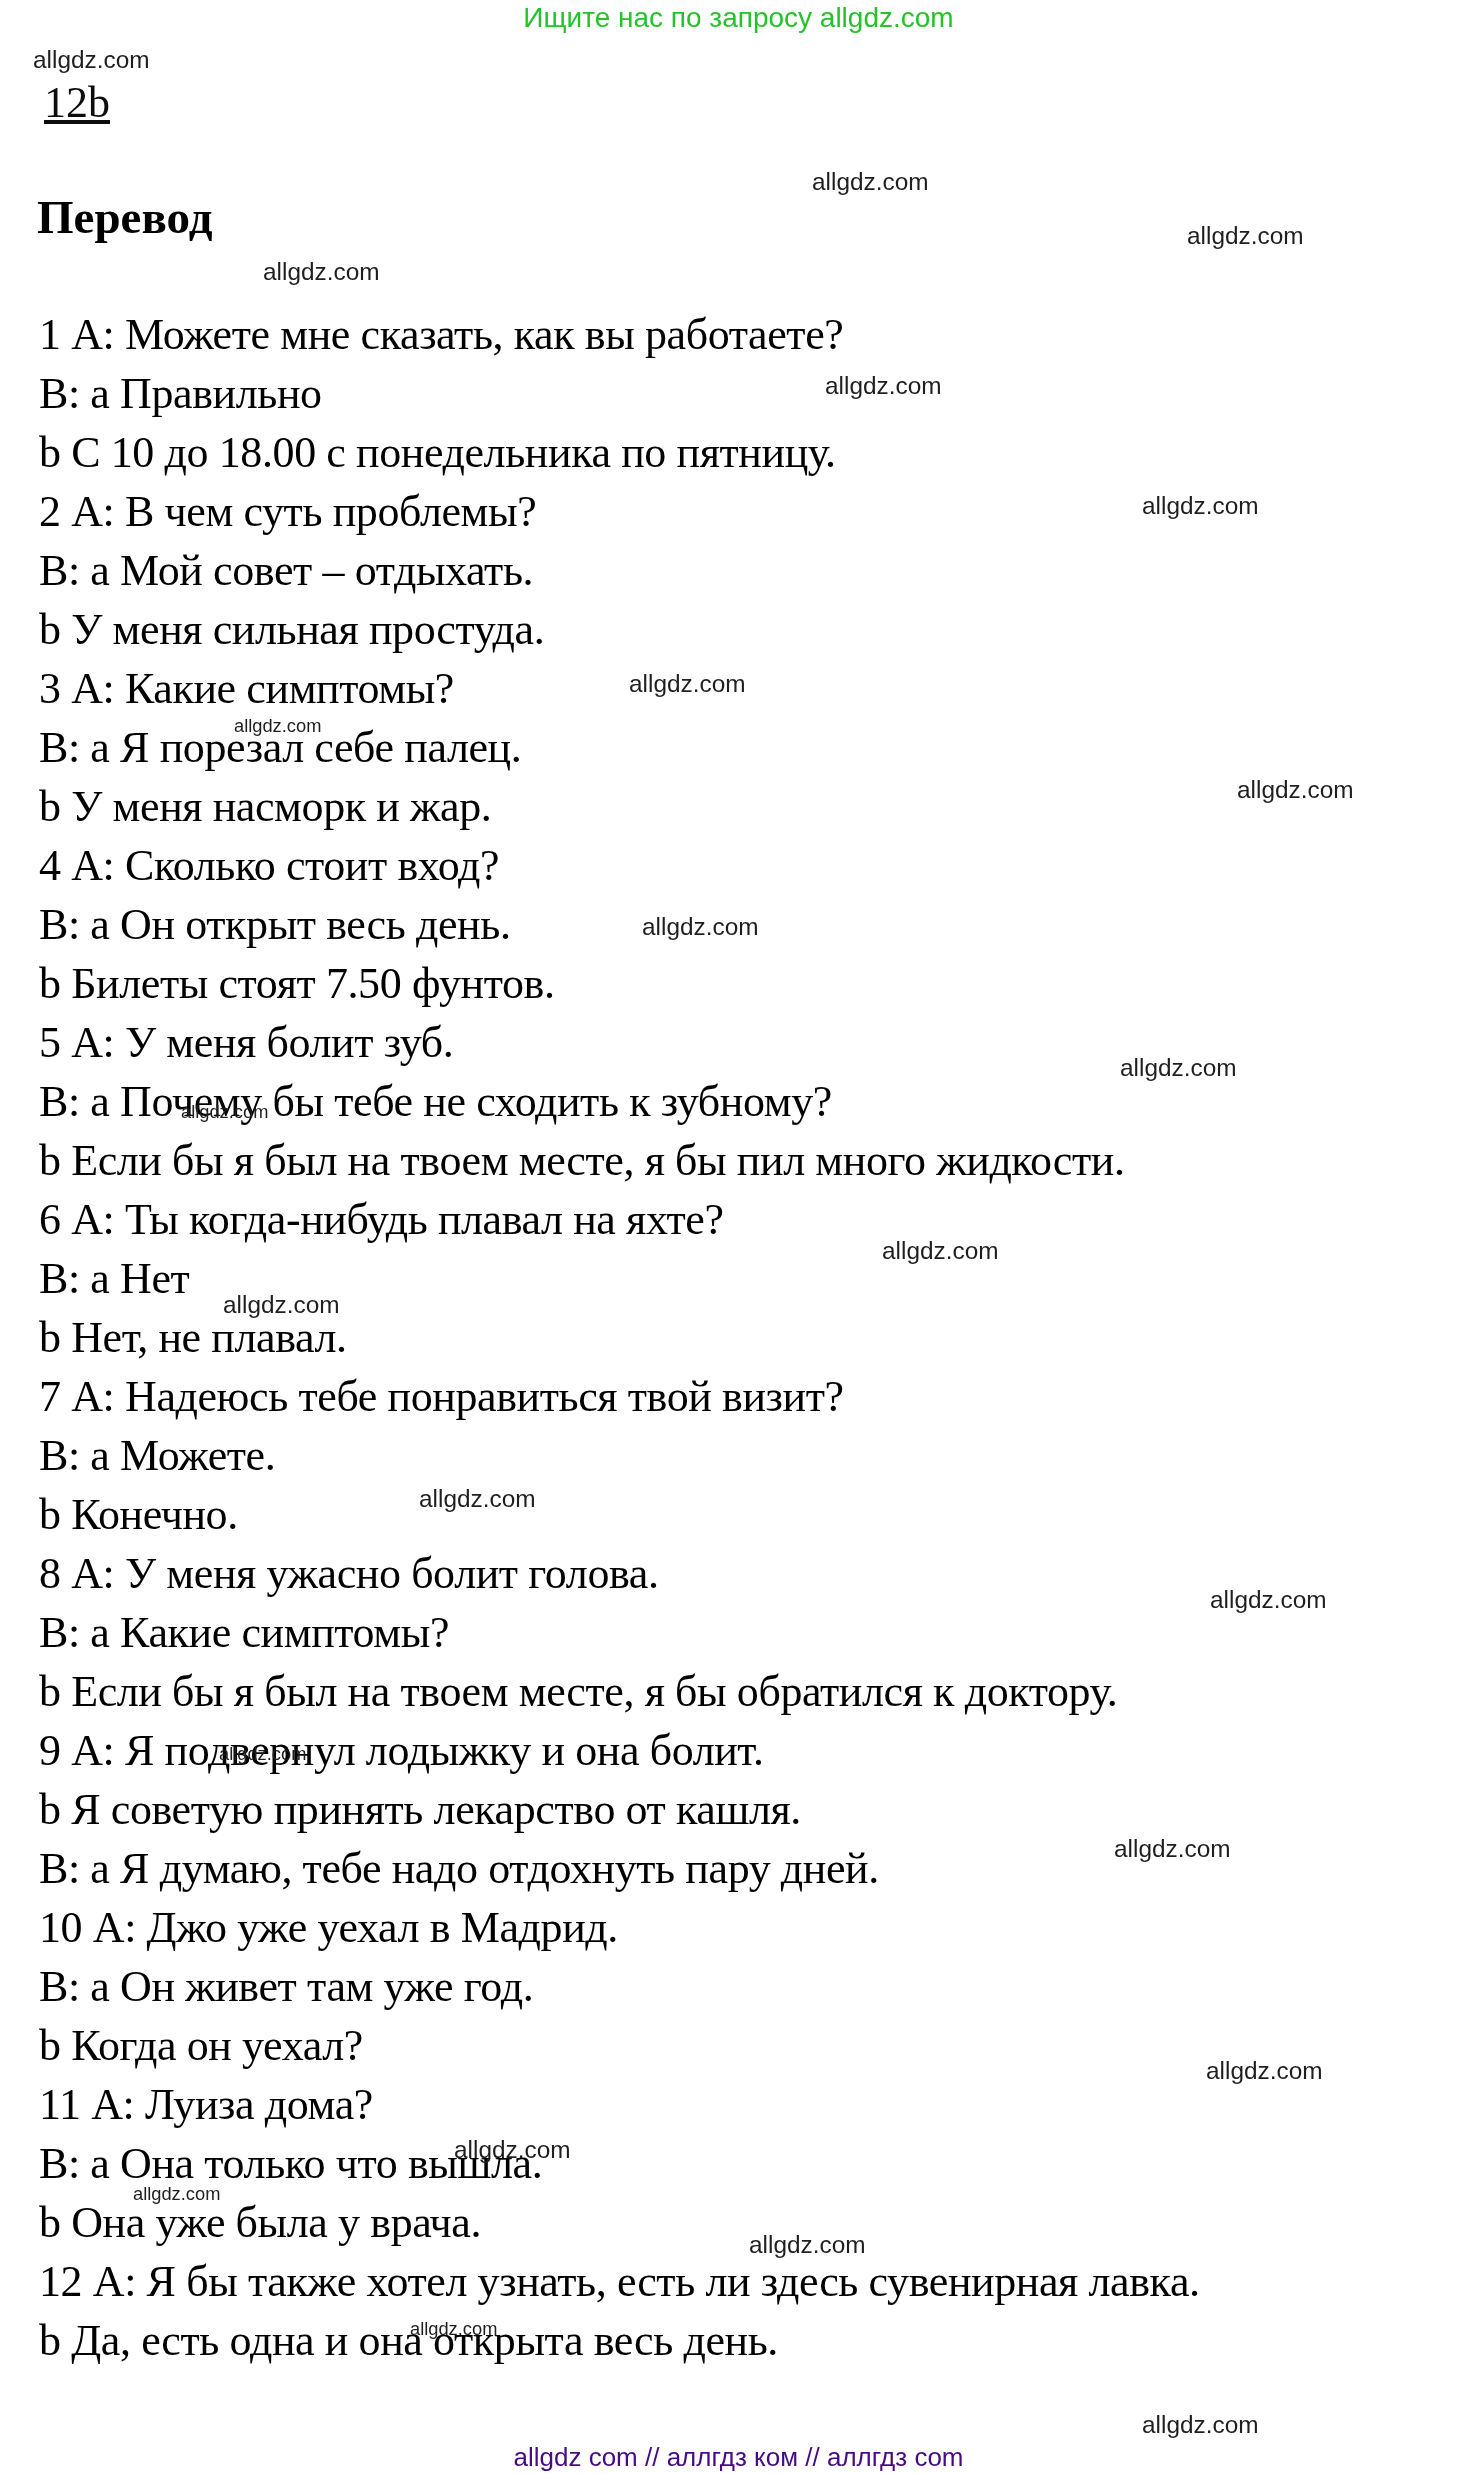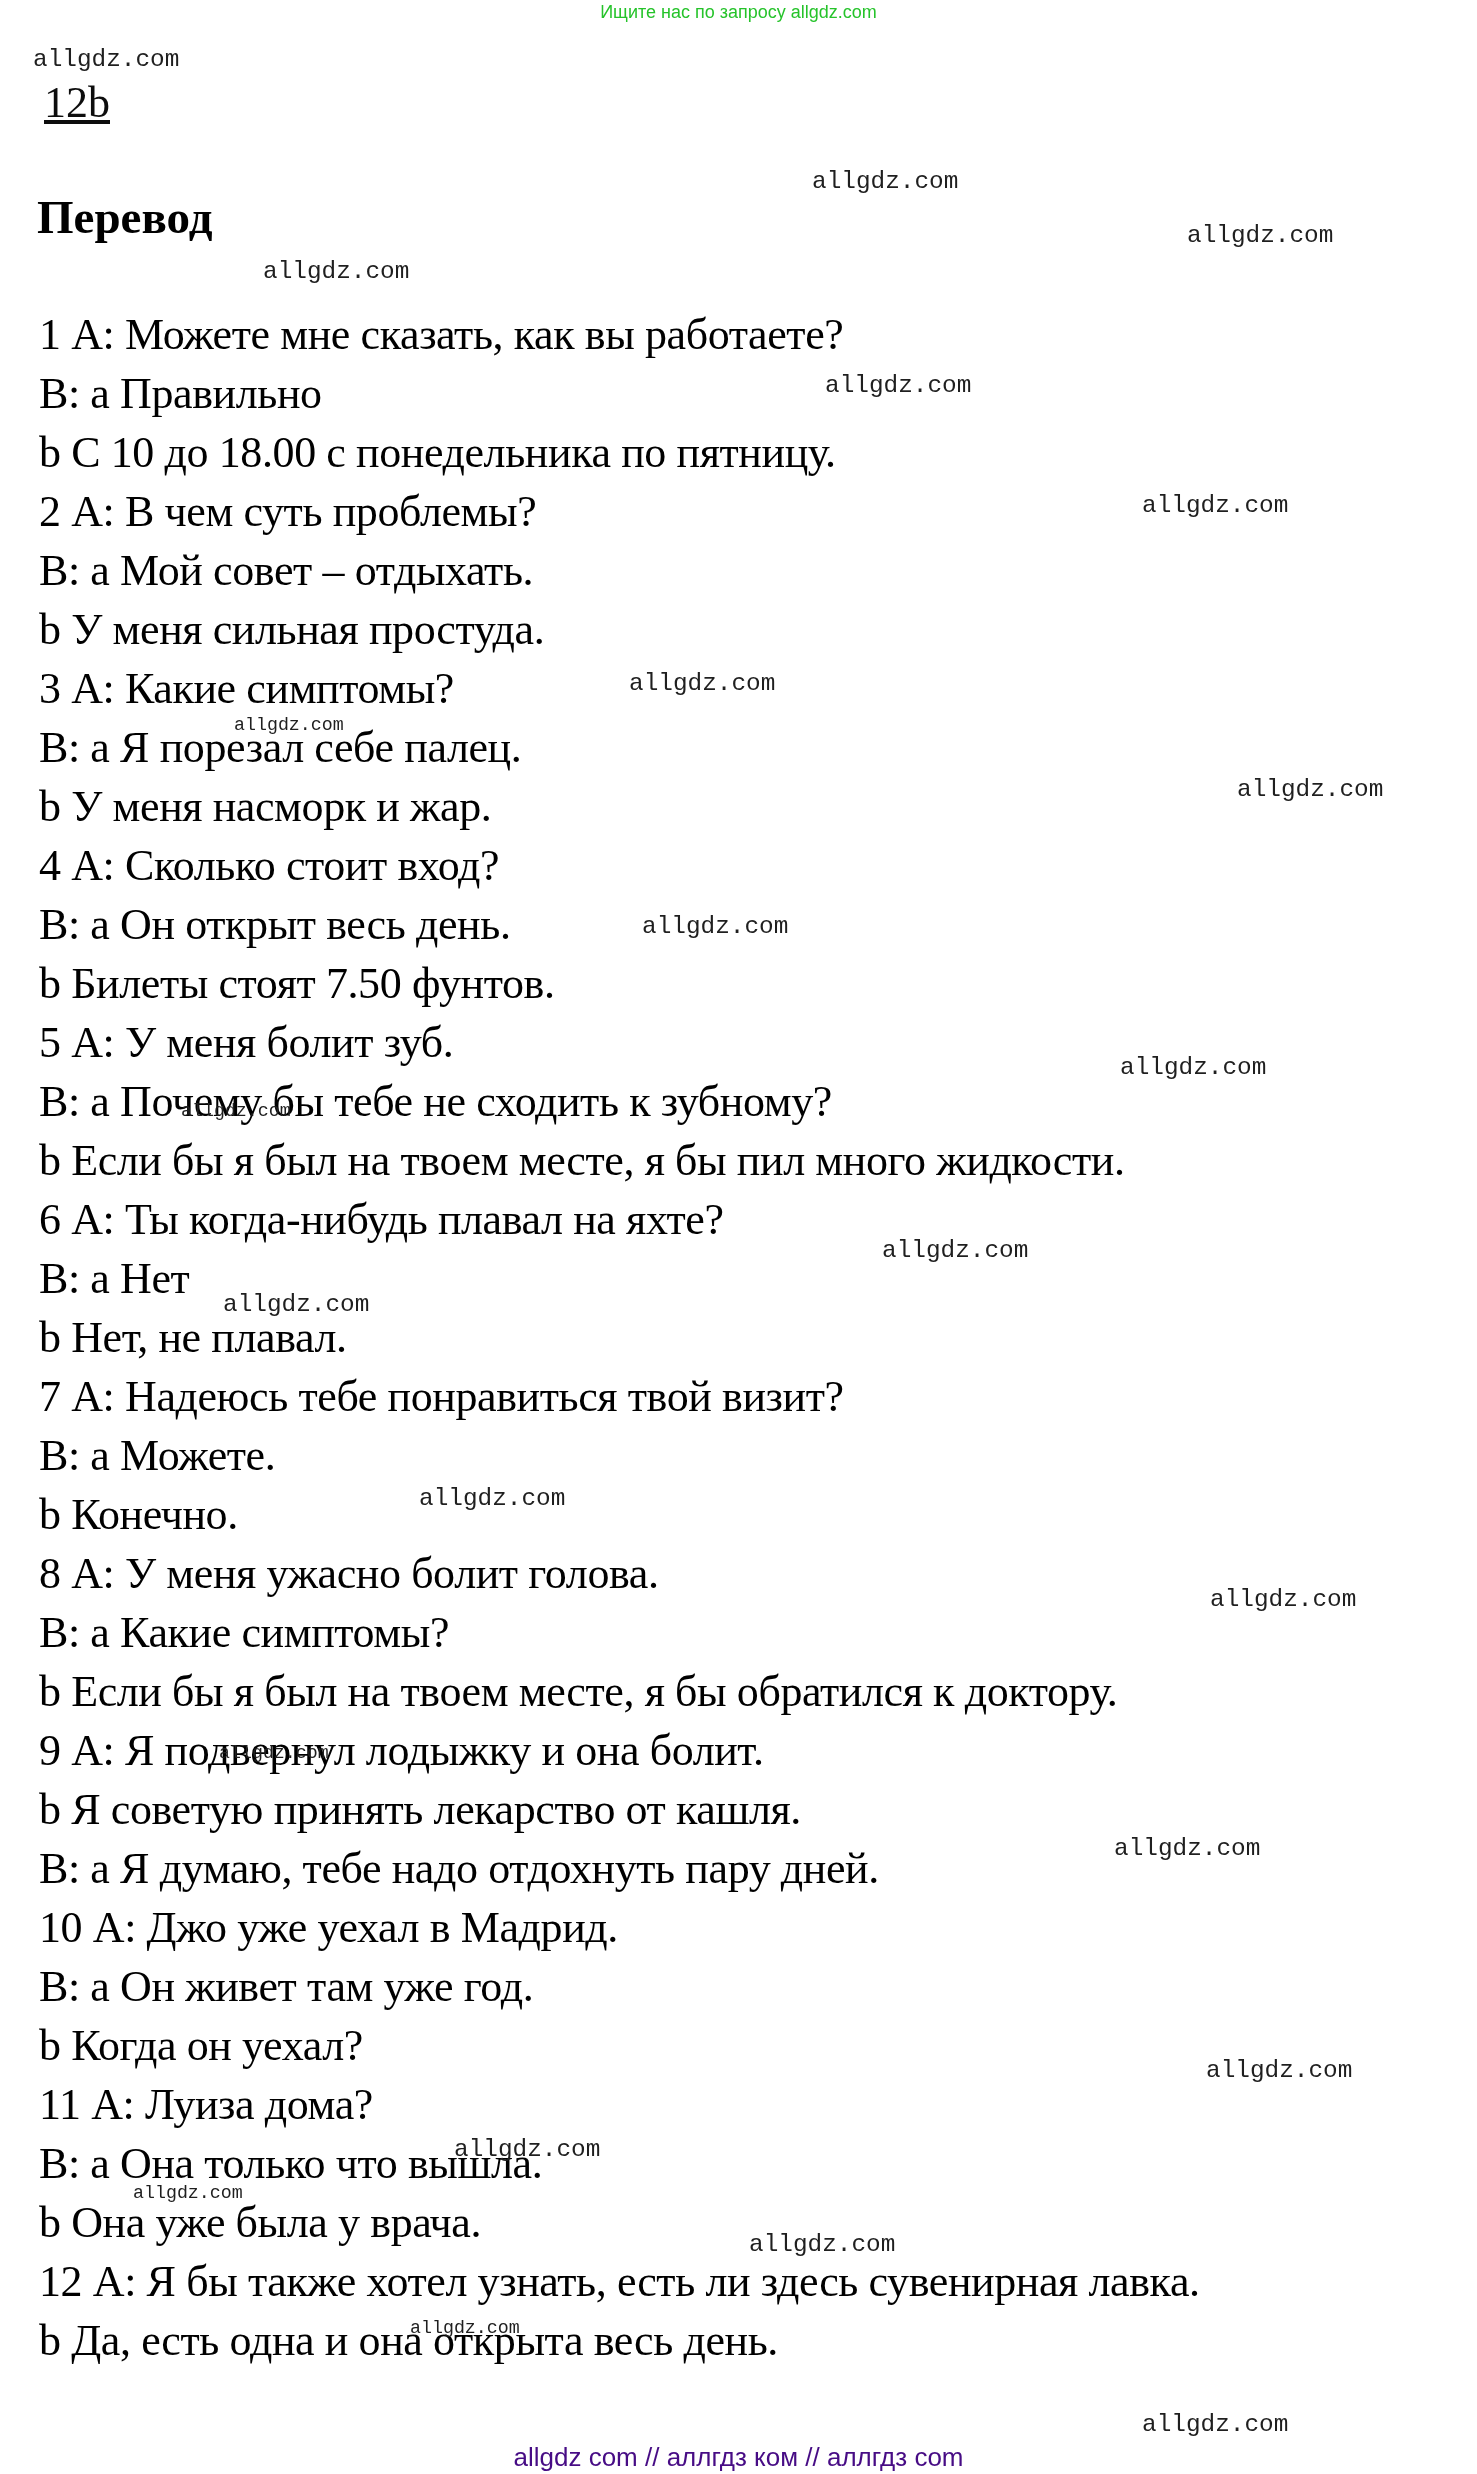--- a/index.html
+++ b/index.html
@@ -10,21 +10,21 @@
     background:#ffffff;
     overflow:hidden;
     font-family:"Liberation Serif", serif;
     color:var(--body-text,#000);
   }
   .promo{
     position:absolute;
     top:1.7px;left:0;width:100%;
     text-align:center;
     font-family:"Liberation Sans", sans-serif;
-    font-size:18px;
+    font-size:28px;
     color:var(--promo-green,#25c32a);
     white-space:nowrap;
   }
   .section-num{
     position:absolute;
     left:44px;top:80px;
     font-size:44px;
     line-height:1.05;
     color:#0d0d0d;
     text-decoration:underline;
@@ -44,21 +44,21 @@
   }
   .line{
     height:59px;
     line-height:59px;
     font-size:44px;
     letter-spacing:-0.4px;
     white-space:nowrap;
   }
   .wm{
     position:absolute;
-    font-family:Liberation Mono, monospace;
+    font-family:Liberation Sans, sans-serif;
     color:var(--watermark-gray,#1f1f1f);
     white-space:nowrap;
   }
   .wm-regular{font-size:24.4px;}
   .wm-small{font-size:18.3px;}
   .footer{
     position:absolute;
     top:2436px;left:0;width:100%;
     text-align:center;
     font-family:"Liberation Sans", sans-serif;

